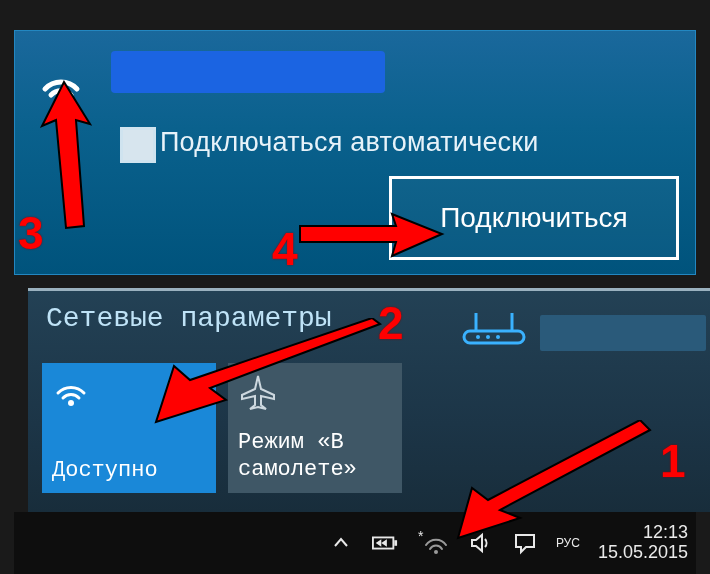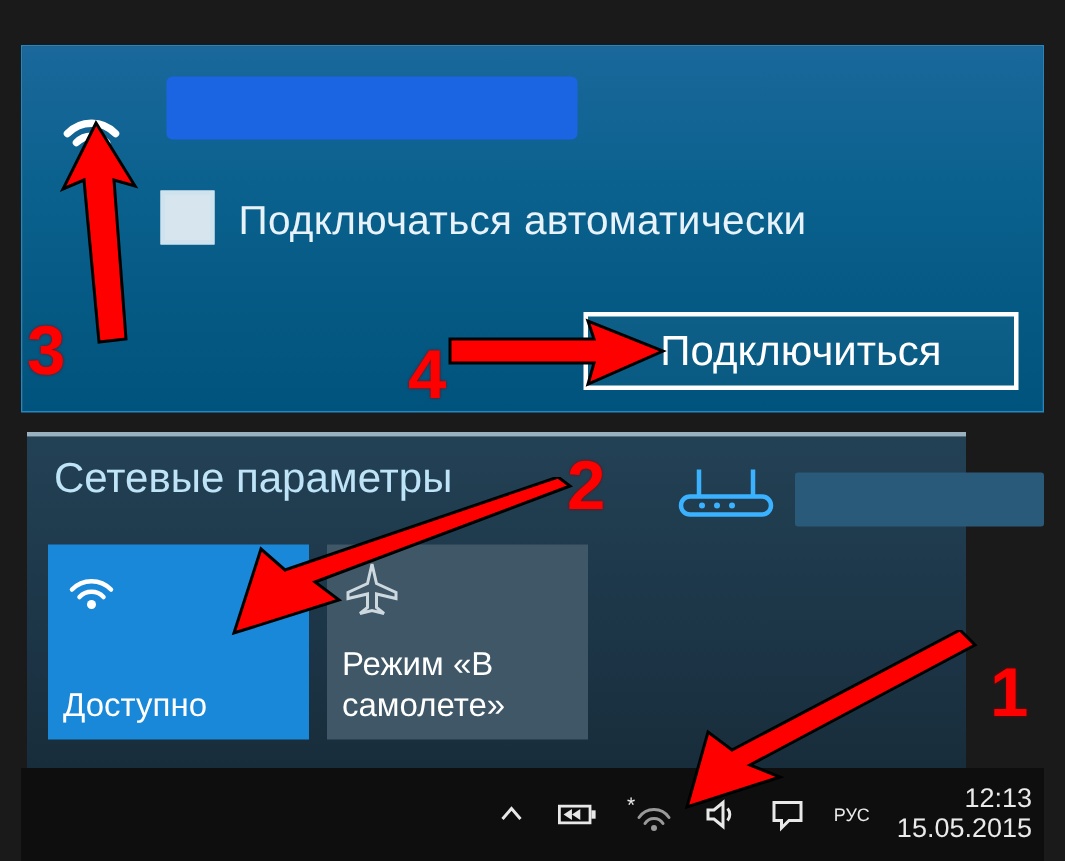--- a/index.html
+++ b/index.html
@@ -16,38 +16,39 @@
     position:absolute;left:18px;top:22px;right:18px;height:60px;
   }
   .wifi-big{
     width:56px;height:56px;display:inline-block;vertical-align:middle;
   }
   .ssid-mask{
     position:absolute;left:78px;top:-2px;width:274px;height:42px;
     background:#1b64e2;border-radius:4px;
   }
   .auto-row{
-    position:absolute;left:92px;top:96px;display:flex;align-items:flex-end;gap:16px;
+    position:absolute;left:105px;top:96px;display:flex;align-items:flex-start;gap:4px;
   }
   .chk{
     width:36px;height:36px;border:3px solid #cfe3ef;background:#d7e5ee;
   }
   .auto-lbl{color:#e7f2f9;font-size:27px;letter-spacing:.2px}
   .connect-btn{
     position:absolute;right:16px;bottom:14px;
-    width:290px;height:52px;border:3px solid #ffffff;
+    width:290px;height:84px;border:3px solid #ffffff;
     color:#ffffff;font-size:28px;display:flex;align-items:center;justify-content:center;
     background:rgba(255,255,255,.04);
   }
 
   
   .bot-wrap{
-    position:absolute;left:18px;top:288px;width:626px;height:224px;
+    position:absolute;left:28px;top:288px;width:682px;height:224px;
     background:linear-gradient(180deg,#234155 0%,#1c3547 60%,#182d3b 100%);
     border-top:3px solid #9ab1bf;
+    font-family:Liberation Mono, monospace;
   }
   .sec-title{
     position:absolute;left:18px;top:12px;color:#bfe3f7;font-size:28px;
   }
   .router-ic{
     position:absolute;left:432px;top:20px;color:#3ab2ff;
   }
   .router-mask{
     position:absolute;left:512px;top:24px;width:166px;height:36px;
     background:#2a5a7a;border-radius:2px;

